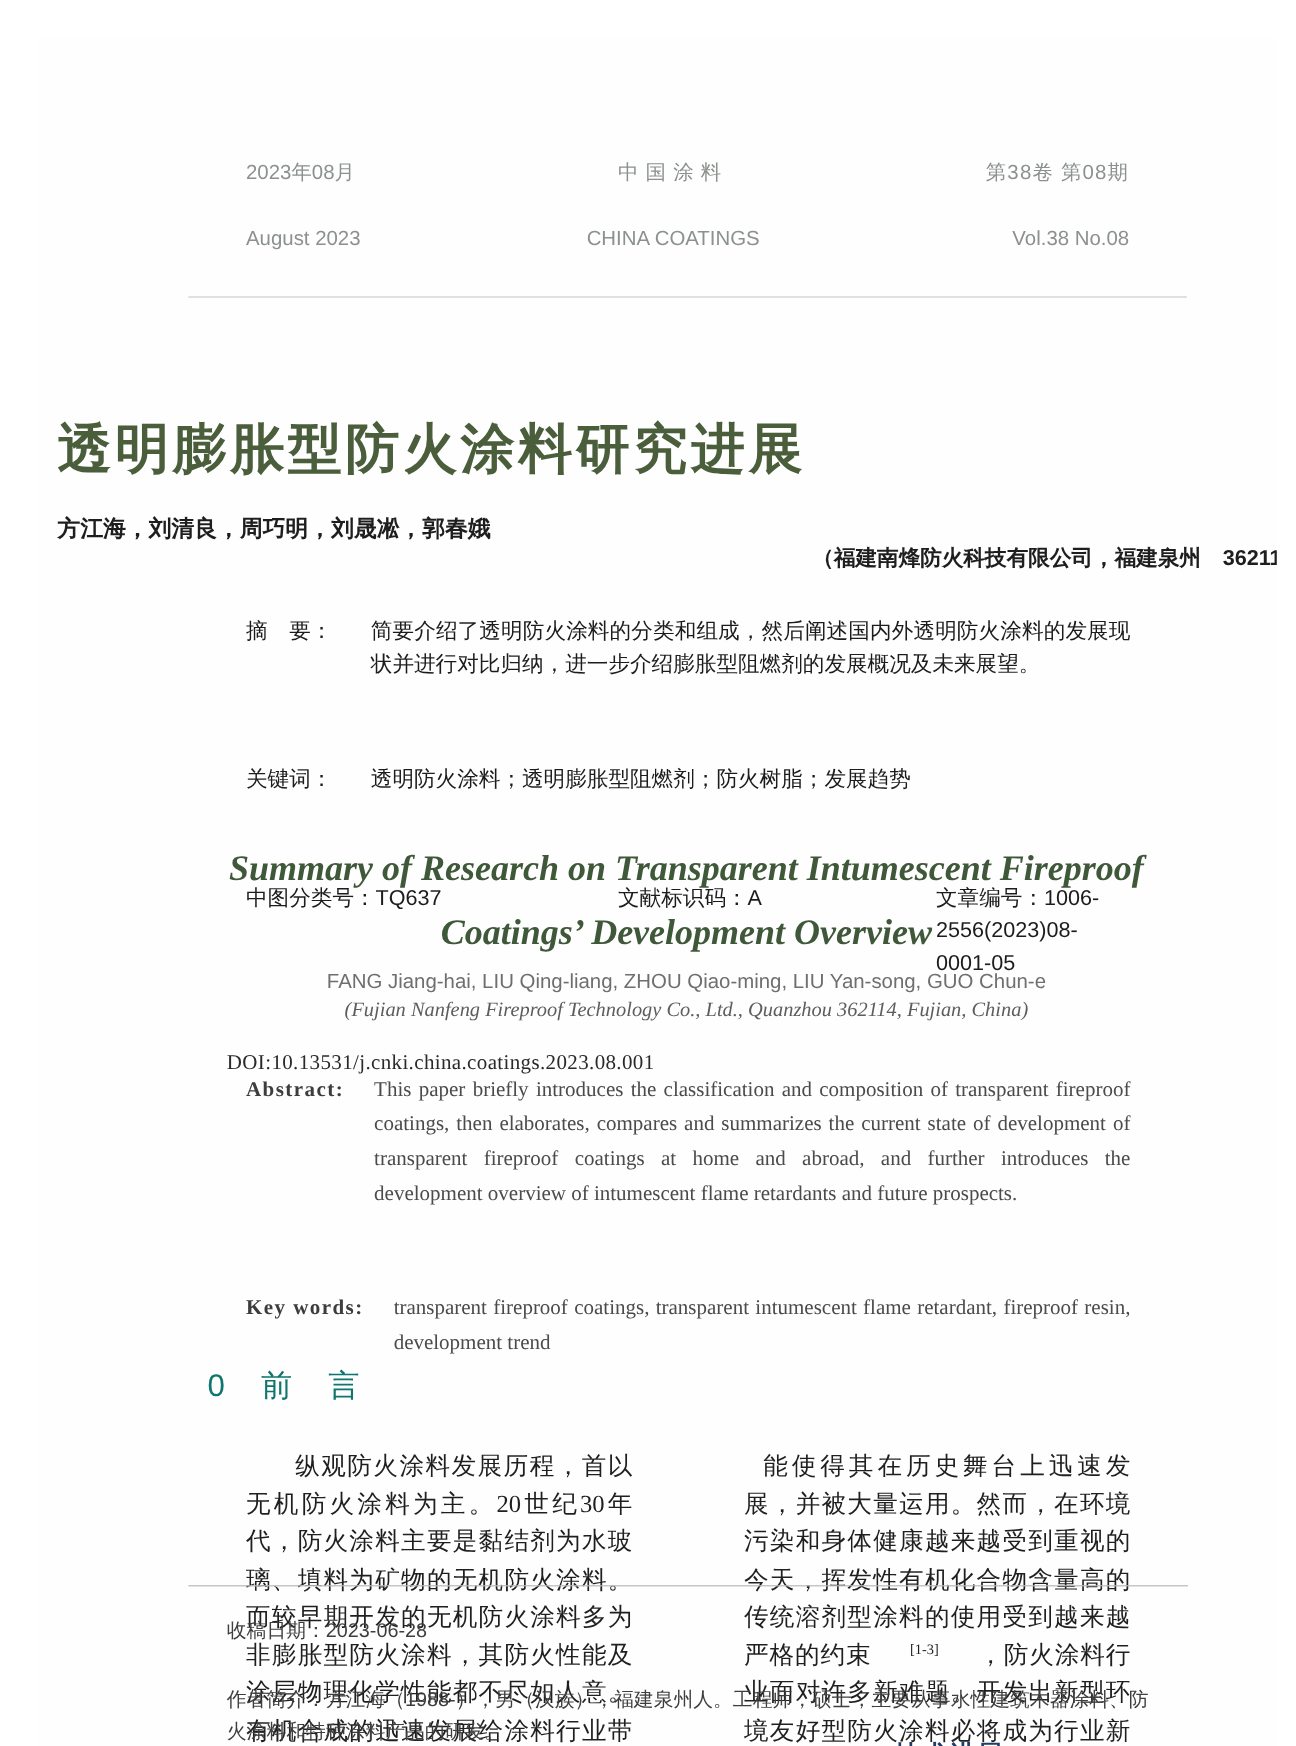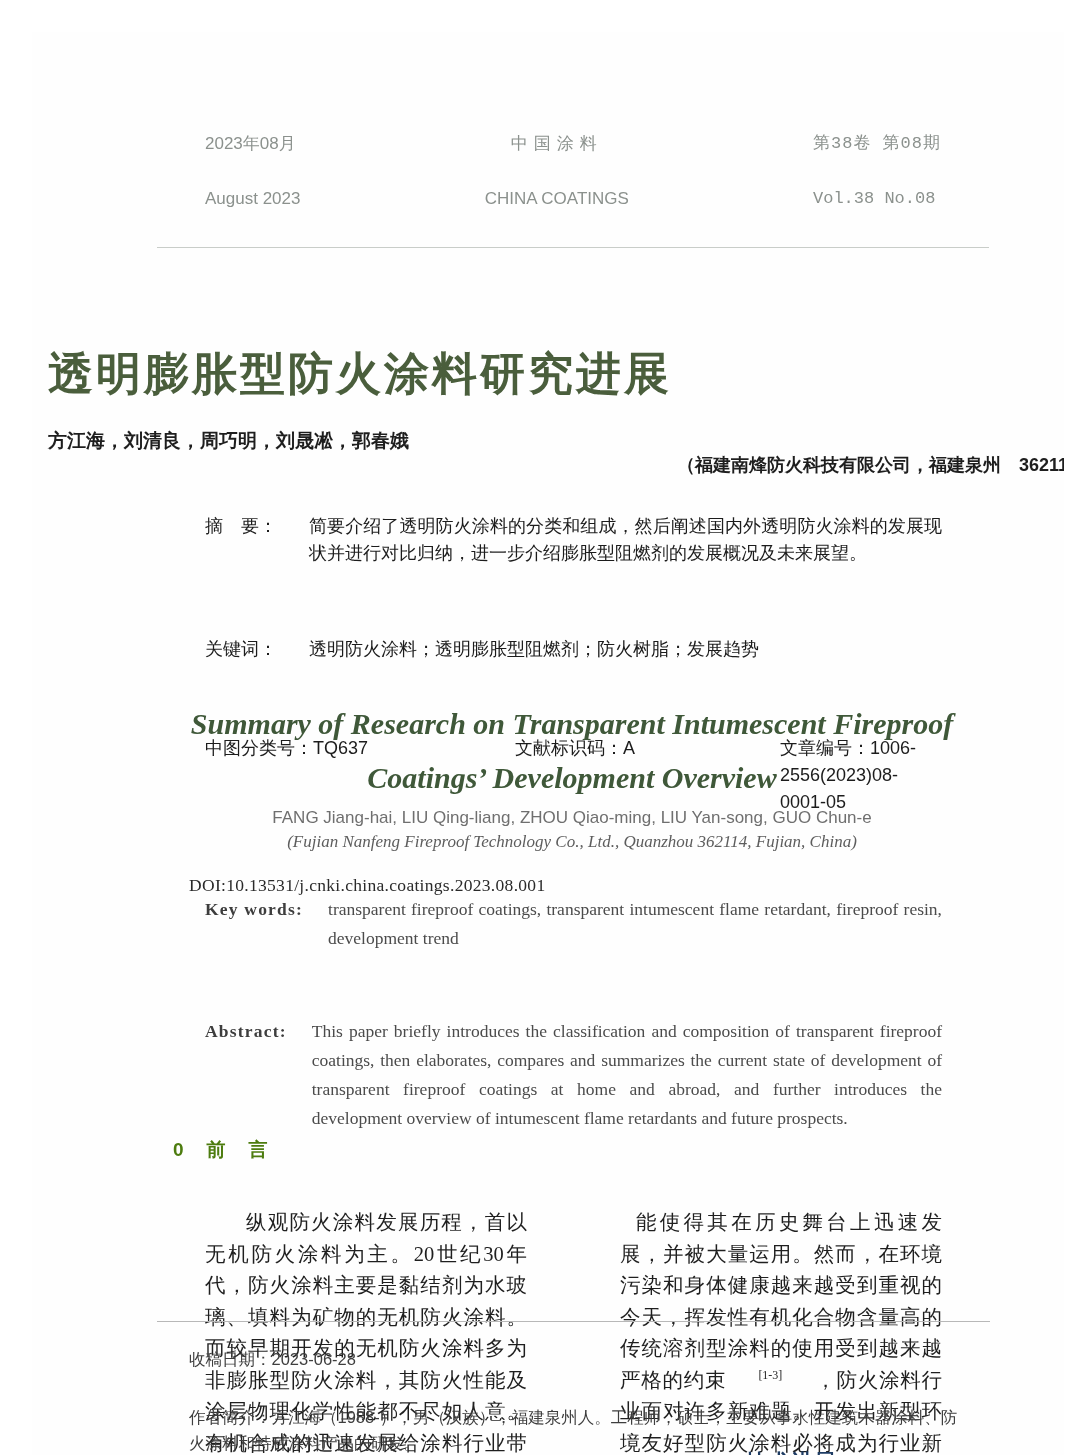--- a/index.html
+++ b/index.html
@@ -19,21 +19,21 @@
   .header {
     position: absolute;
     top: 52px; left: 125px; width: 832px;
     display: flex; justify-content: space-between; align-items: flex-start;
     color: #8b918d;
     font-size: 17px; line-height: 23px;
     padding-bottom: 5px;
     border-bottom: 1.5px solid #c9cdc9;
   }
   .h-center { text-align: center; }
-  .h-right  { text-align: left; font-family: Liberation Mono, monospace; }
+  .h-right  { text-align: right; }
   .h-center .zh { letter-spacing: 6px; }
   .h-right  .zh { letter-spacing: 1px; }
 
   
   .zh-title {
     position: absolute; top: 296px; left: 0; width: 100%;
     text-align: left;
     font-size: 45px; font-weight: bold;
     color: #4a5e3c;
     letter-spacing: 3px;
@@ -94,22 +94,22 @@
     font-size: 17.5px; line-height: 29px; color: #4b4b4b;
   }
   .en-abstract .hang-label {
     font-weight: bold; letter-spacing: 1.2px; padding-right: 9px; color: #3d3d3d;
   }
   .en-kw { margin-top: 2px; }
 
   
   .section-heading {
     position: absolute; top: 1089px; left: 125px;
-    font-size: 19px; font-weight: bold;
-    color: #4d7c0f; letter-spacing: 2px;
+    font-size: 26px; font-weight: normal;
+    color: #0f766e; letter-spacing: 2px;
   }
   .columns {
     position: absolute; top: 1127px; left: 125px; width: 833px;
     display: flex; gap: 29px;
     font-family: "Liberation Serif", serif;
     font-size: 20.5px; line-height: 31.5px;
     text-align: justify; color: #1f1f1f;
   }
   .col { flex: 1 1 0; }
   .col p { margin: 0; }
@@ -174,27 +174,27 @@
       <span class="s3">文章编号：1006-2556(2023)08-0001-05</span>
     </div>
     <div class="doi-row">DOI:10.13531/j.cnki.china.coatings.2023.08.001</div>
   </div>
 
   <div class="en-title">Summary of Research on Transparent Intumescent Fireproof Coatings’ Development Overview</div>
   <div class="en-authors">FANG Jiang-hai, LIU Qing-liang, ZHOU Qiao-ming, LIU Yan-song, GUO Chun-e</div>
   <div class="en-affiliation">(Fujian Nanfeng Fireproof Technology Co., Ltd., Quanzhou 362114, Fujian, China)</div>
 
   <div class="en-abstract">
+    <div class="hang">
+      <span class="hang-label">Abstract:</span>
+      <span class="hang-text">This paper briefly introduces the classification and composition of transparent fireproof coatings, then elaborates, compares and summarizes the current state of development of transparent fireproof coatings at home and abroad, and further introduces the development overview of intumescent flame retardants and future prospects.</span>
+    </div>
     <div class="hang en-kw">
       <span class="hang-label">Key words:</span>
       <span class="hang-text">transparent fireproof coatings, transparent intumescent flame retardant, fireproof resin, development trend</span>
-    </div>
-    <div class="hang">
-      <span class="hang-label">Abstract:</span>
-      <span class="hang-text">This paper briefly introduces the classification and composition of transparent fireproof coatings, then elaborates, compares and summarizes the current state of development of transparent fireproof coatings at home and abroad, and further introduces the development overview of intumescent flame retardants and future prospects.</span>
     </div>
   </div>
 
   <div class="section-heading">0　前　言</div>
   <div class="columns">
     <div class="col col-first">
       <p>纵观防火涂料发展历程，首以无机防火涂料为主。20世纪30年代，防火涂料主要是黏结剂为水玻璃、填料为矿物的无机防火涂料。而较早期开发的无机防火涂料多为非膨胀型防火涂料，其防火性能及涂层物理化学性能都不尽如人意。有机合成的迅速发展给涂料行业带来了新的曙光，因其具有优异的物理化学性</p>
     </div>
     <div class="col">
       <p><span>能使得其在历史舞台上迅速发展，并被大量运用。然而，在环境污染和身体健康越来越受到重视的今天，挥发性有机化合物含量高的传统溶剂型涂料的使用受到越来越严格的约束</span><sup>[1-3]</sup><span>，防火涂料行业面对许多新难题。开发出新型环境友好型防火涂料必将成为行业新目标。本文浅述透明防火涂料的分类、组成、国内外发展历程，并对比归纳其不同特点及其发展趋势，分</span></p>

